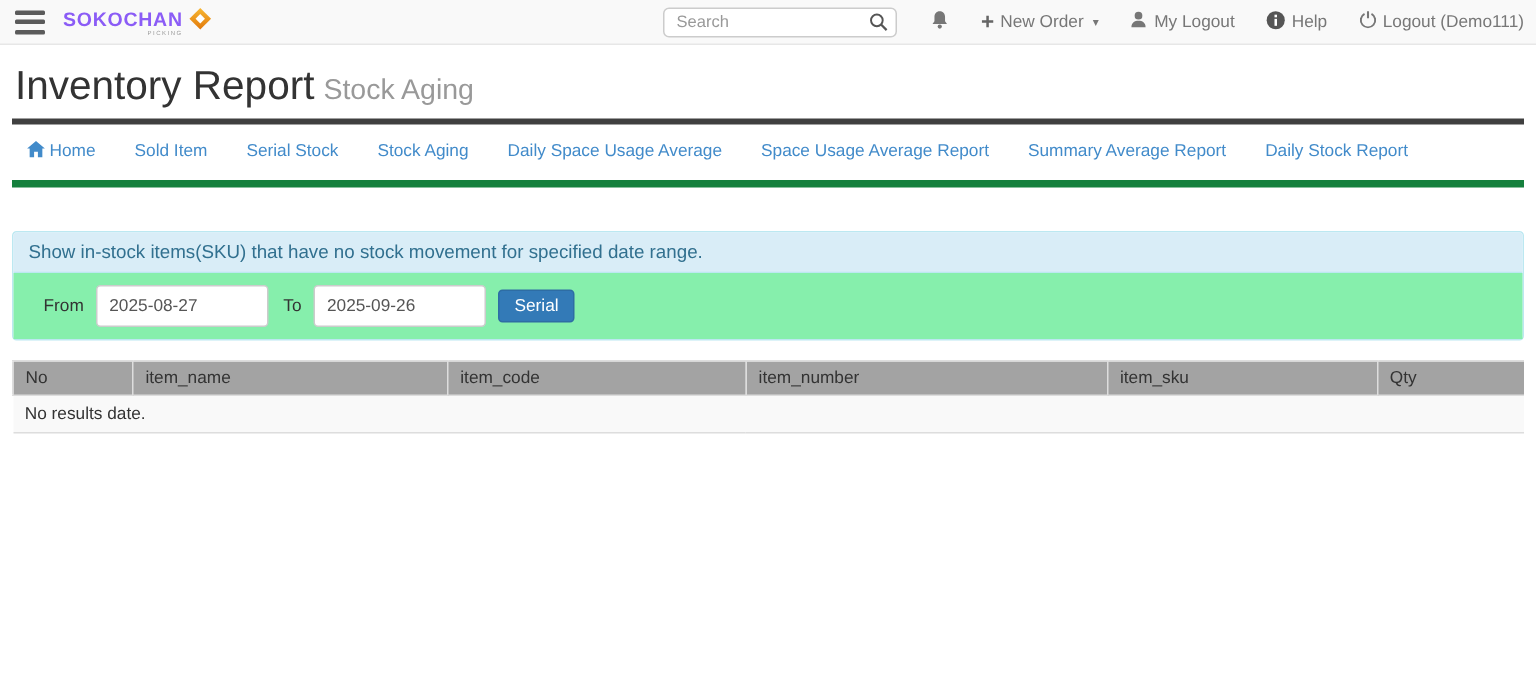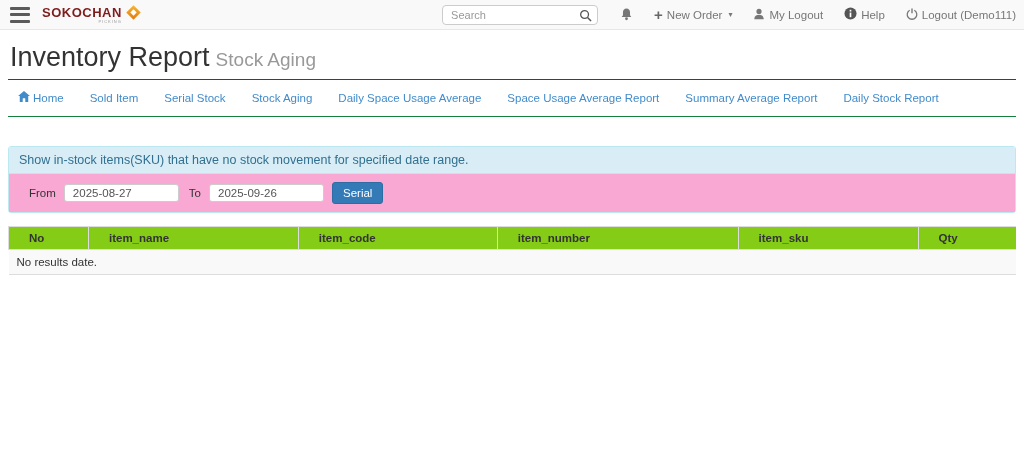--- a/index.html
+++ b/index.html
@@ -7,63 +7,63 @@
     font-family:"Liberation Sans", sans-serif; }
 
   
   .navbar { height:30px; background:#f9f9f9; border-bottom:1px solid #e7e7e7;
     display:flex; align-items:center; padding:0 8px; }
   .hamburger { width:20px; height:16px; display:flex; flex-direction:column;
     justify-content:space-between; cursor:pointer; margin:0 12px 0 2px; }
   .hamburger span { display:block; height:3px; background:#5b5b5b; border-radius:1px; }
   .logo { display:flex; align-items:center; gap:3px; }
   .logo-textwrap { display:flex; flex-direction:column; align-items:flex-end; }
-  .logo-text { font-size:13px; font-weight:bold; letter-spacing:0.5px; color:#7f1d1d; }
+  .logo-text { font-size:13px; font-weight:bold; letter-spacing:0.5px; color:#8b5cf6; }
   .logo-tag { font-size:4px; color:#9a9a9a; letter-spacing:1px; margin-top:-1px; }
   .nav-spacer { flex:1; }
   .searchbox { position:relative; width:156px; margin-right:22px; }
   .searchbox input { width:100%; height:20px; border:1px solid #ccc; border-radius:4px;
     font-size:11px; padding:0 24px 0 8px; color:#555; background:#fff; outline:none;
     font-family:"Liberation Sans", sans-serif; }
   .searchbox input::placeholder { color:#999; }
   .search-ico { position:absolute; right:6px; top:3px; }
   .nav-item { display:flex; align-items:center; gap:4px; color:#777; font-size:11.5px;
     margin-left:21px; cursor:pointer; white-space:nowrap; }
   .nav-item svg, .nav-item .glyph { flex:0 0 auto; }
   .caret { font-size:8px; color:#777; margin-left:2px; }
   .plus { font-size:15px; font-weight:bold; color:#666; line-height:1; }
 
   
   .container { padding:0 8px; }
-  .page-header { padding:12px 2px 6px 2px; border-bottom:1px solid #404040; }
+  .page-header { padding:12px 2px 6px 2px; border-bottom:4px solid #404040; }
   .page-title { font-size:27px; font-weight:normal; color:#333; display:inline; }
   .page-subtitle { font-size:19px; color:#999; margin-left:6px; }
-  .tabs { padding:11px 2px 12px 10px; border-bottom:1px solid #15803d;
+  .tabs { padding:11px 2px 12px 10px; border-bottom:5px solid #15803d;
     display:flex; align-items:center; }
   .tab { color:#428bca; font-size:11.5px; text-decoration:none; margin-right:26px;
     display:flex; align-items:center; gap:3px; cursor:pointer; }
 
   
   .panel { margin-top:29px; border:1px solid #bce8f1; border-radius:3px; }
   .panel-heading { background:#d9edf7; color:#31708f; font-size:12.5px;
     padding:6px 10px; border-bottom:1px solid #bce8f1;
     border-radius:2px 2px 0 0; }
-  .panel-body { background:#f9a8d4; padding:8px 10px; display:flex; align-items:center; }
+  .panel-body { background:#86efac; padding:8px 10px; display:flex; align-items:center; }
   .form-label { font-size:11.5px; color:#333; margin:0 8px 0 10px; }
-  .date-input { width:115px; height:18px; border:1px solid #ccc; border-radius:3px;
+  .date-input { width:115px; height:28px; border:1px solid #ccc; border-radius:3px;
     font-size:11.5px; color:#555; padding:0 8px; outline:none;
     font-family:"Liberation Sans", sans-serif; }
   .btn-submit { margin-left:8px; background:#337ab7; border:1px solid #2e6da4;
     color:#fff; font-size:11.5px; padding:4px 10px; border-radius:3px; cursor:pointer;
     font-family:"Liberation Sans", sans-serif; }
 
   
   table { width:1008px; margin-top:13px; border-collapse:collapse; font-size:11.5px; }
-  thead th { text-align:left; font-weight:bold; color:#333;
-    border:1px solid #ddd; border-left:none; padding:5px 20px; background:#84cc16; }
+  thead th { text-align:left; font-weight:normal; color:#333;
+    border:1px solid #ddd; border-left:none; padding:5px 8px; background:#a3a3a3; }
   thead th:last-child { border-right:none; }
   thead tr { border-left:1px solid #ddd; }
   table { border-top:1px solid #ddd; }
   .empty-row td { background:#f9f9f9; color:#333; padding:6px 8px;
     border-bottom:1px solid #ddd; }
   th.c0{width:80px} th.c1{width:210px} th.c2{width:199px}
   th.c3{width:241px} th.c4{width:180px} th.c5{width:98px}
 </style>
 </head>
 <body>

